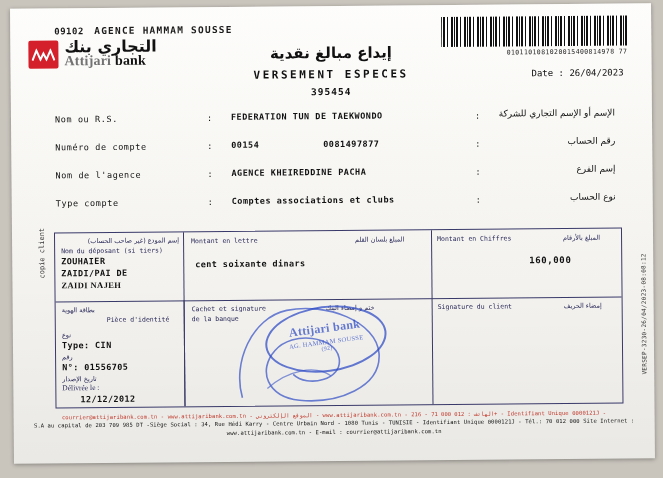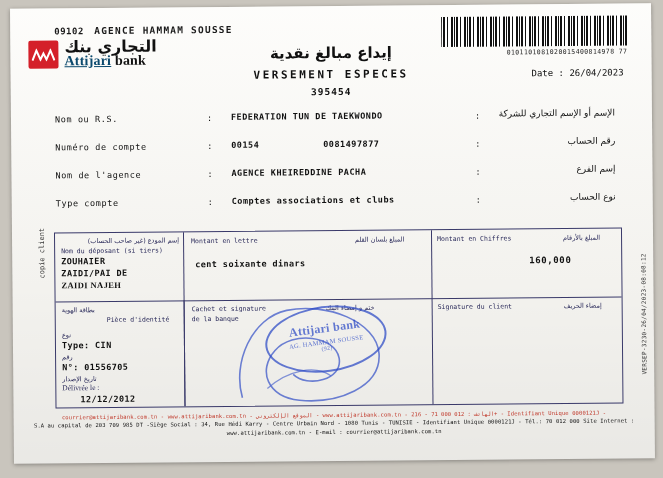--- a/index.html
+++ b/index.html
@@ -52,21 +52,21 @@
   .logo-ar{
     position:absolute;left:36px;top:-1px;
     font-size:16px;color:#111;font-weight:bold;
     font-family:"DejaVu Sans", sans-serif;
   }
   .logo-lat{
     position:absolute;left:36px;top:15px;
     font-size:14px;color:#111;font-weight:bold;
     font-family:"Liberation Serif", serif;letter-spacing:.2px;
   }
-  .logo-lat i{font-style:normal;color:#0c4a6e;text-decoration:underline;}
+  .logo-lat i{font-style:normal;color:#737373;}
   .barcode{
     position:absolute;right:24px;top:12px;
     width:186px;height:30px;
     background:
       repeating-linear-gradient(90deg,
         #111 0 1px, #fff 1px 2px, #111 2px 4px, #fff 4px 6px,
         #111 6px 7px, #fff 7px 10px, #111 10px 12px, #fff 12px 13px);
   }
   .barcode-num{
     position:absolute;right:24px;top:44px;

